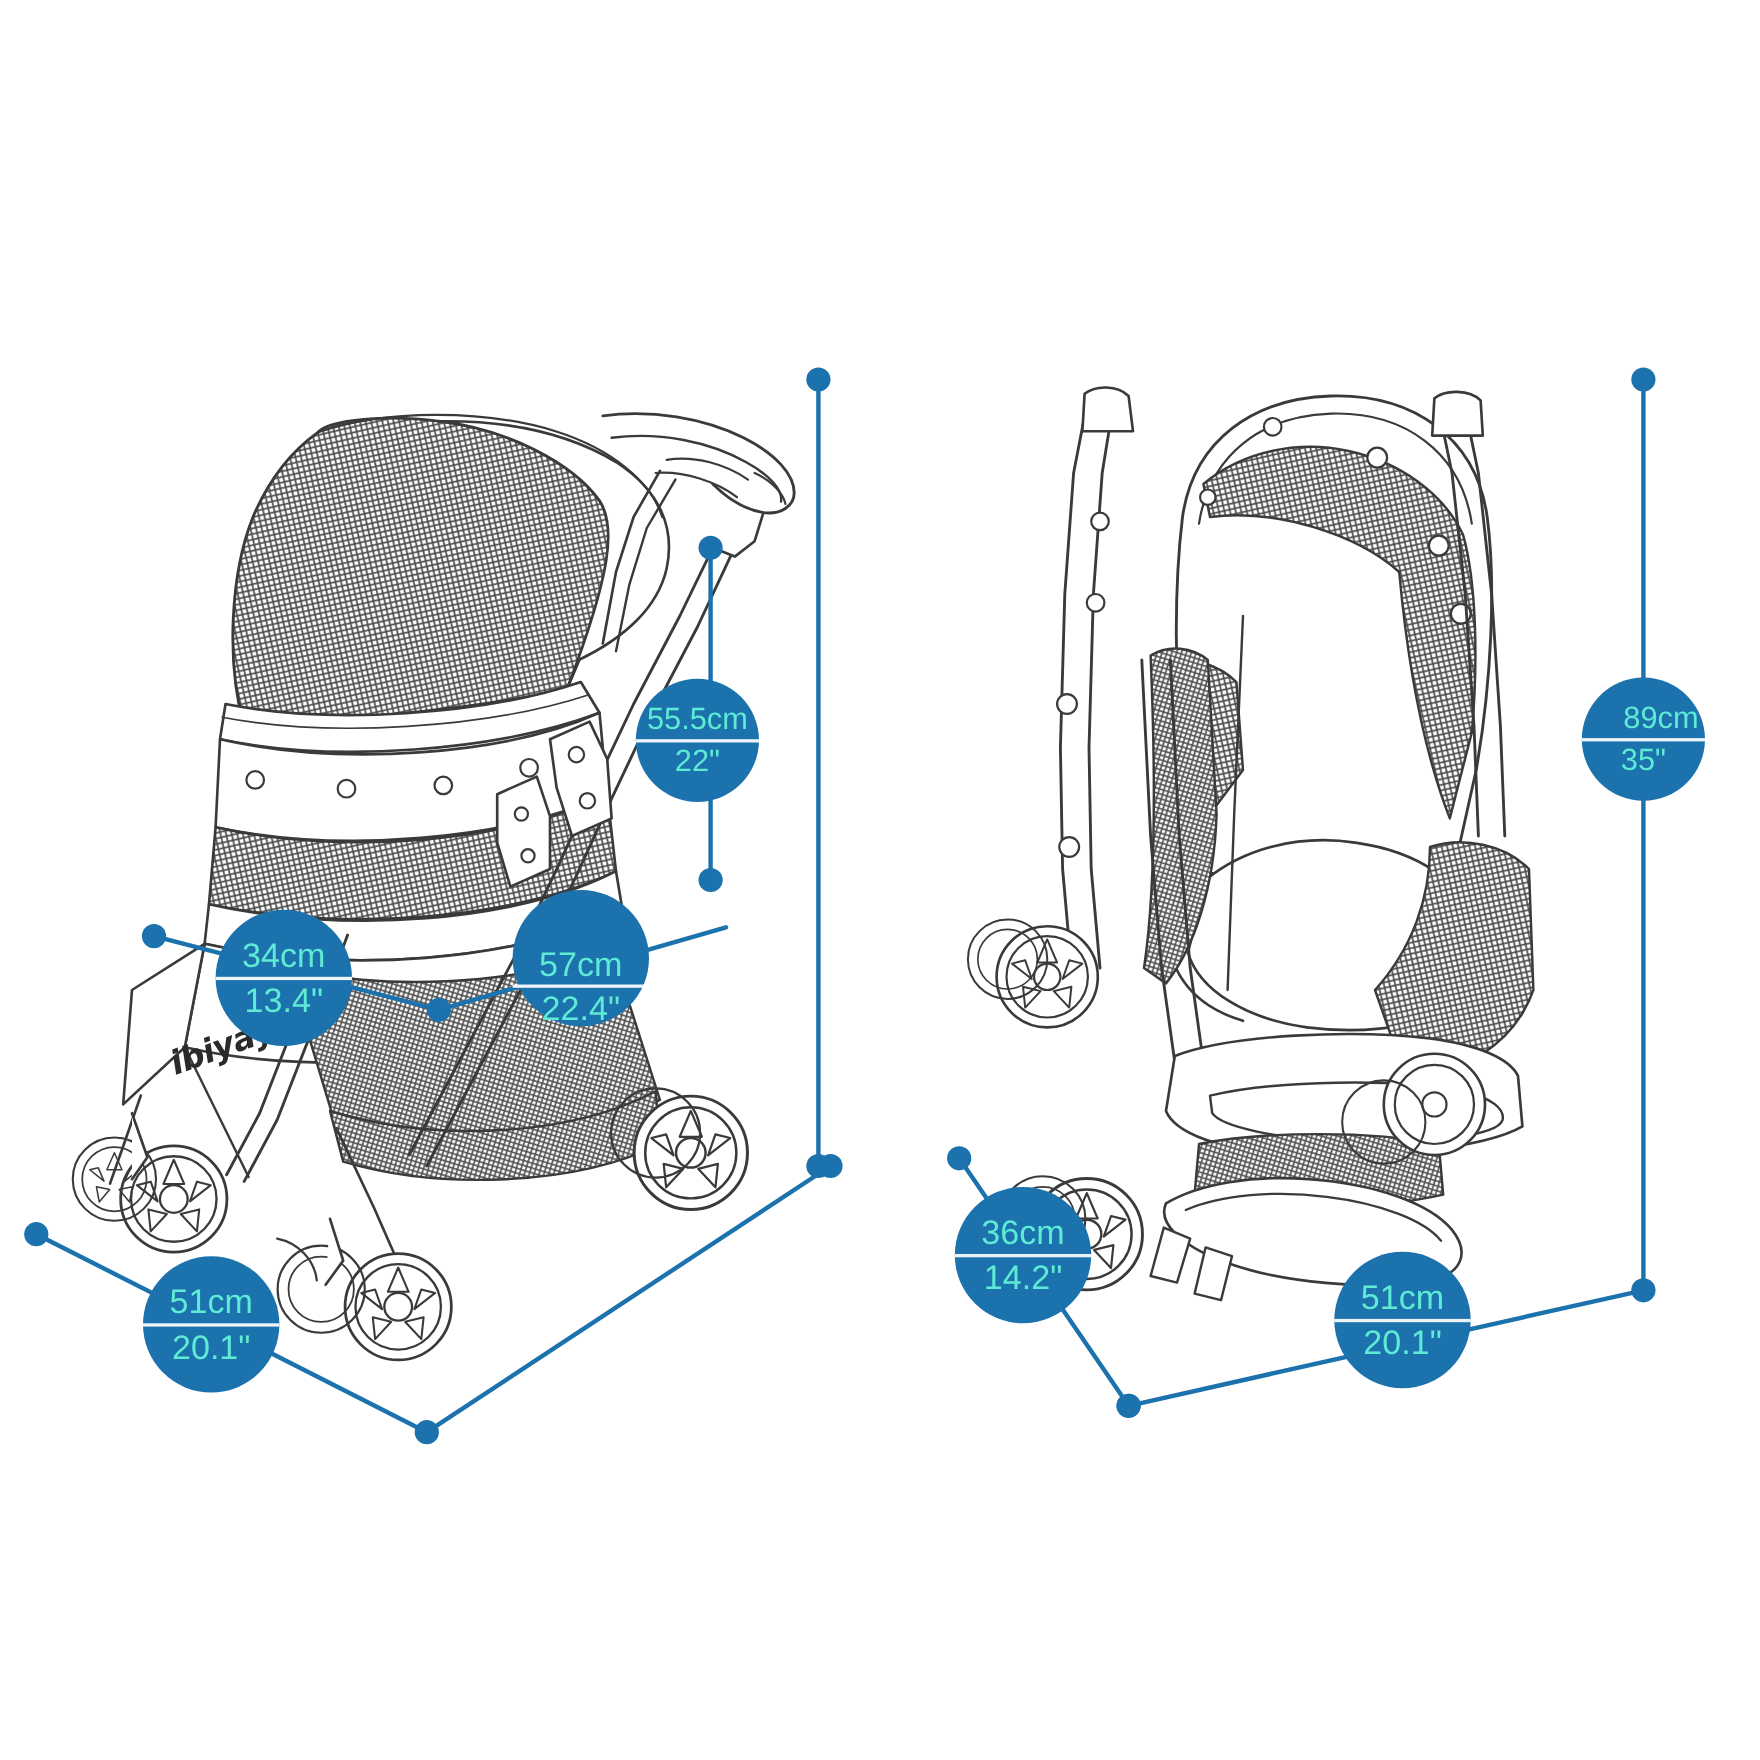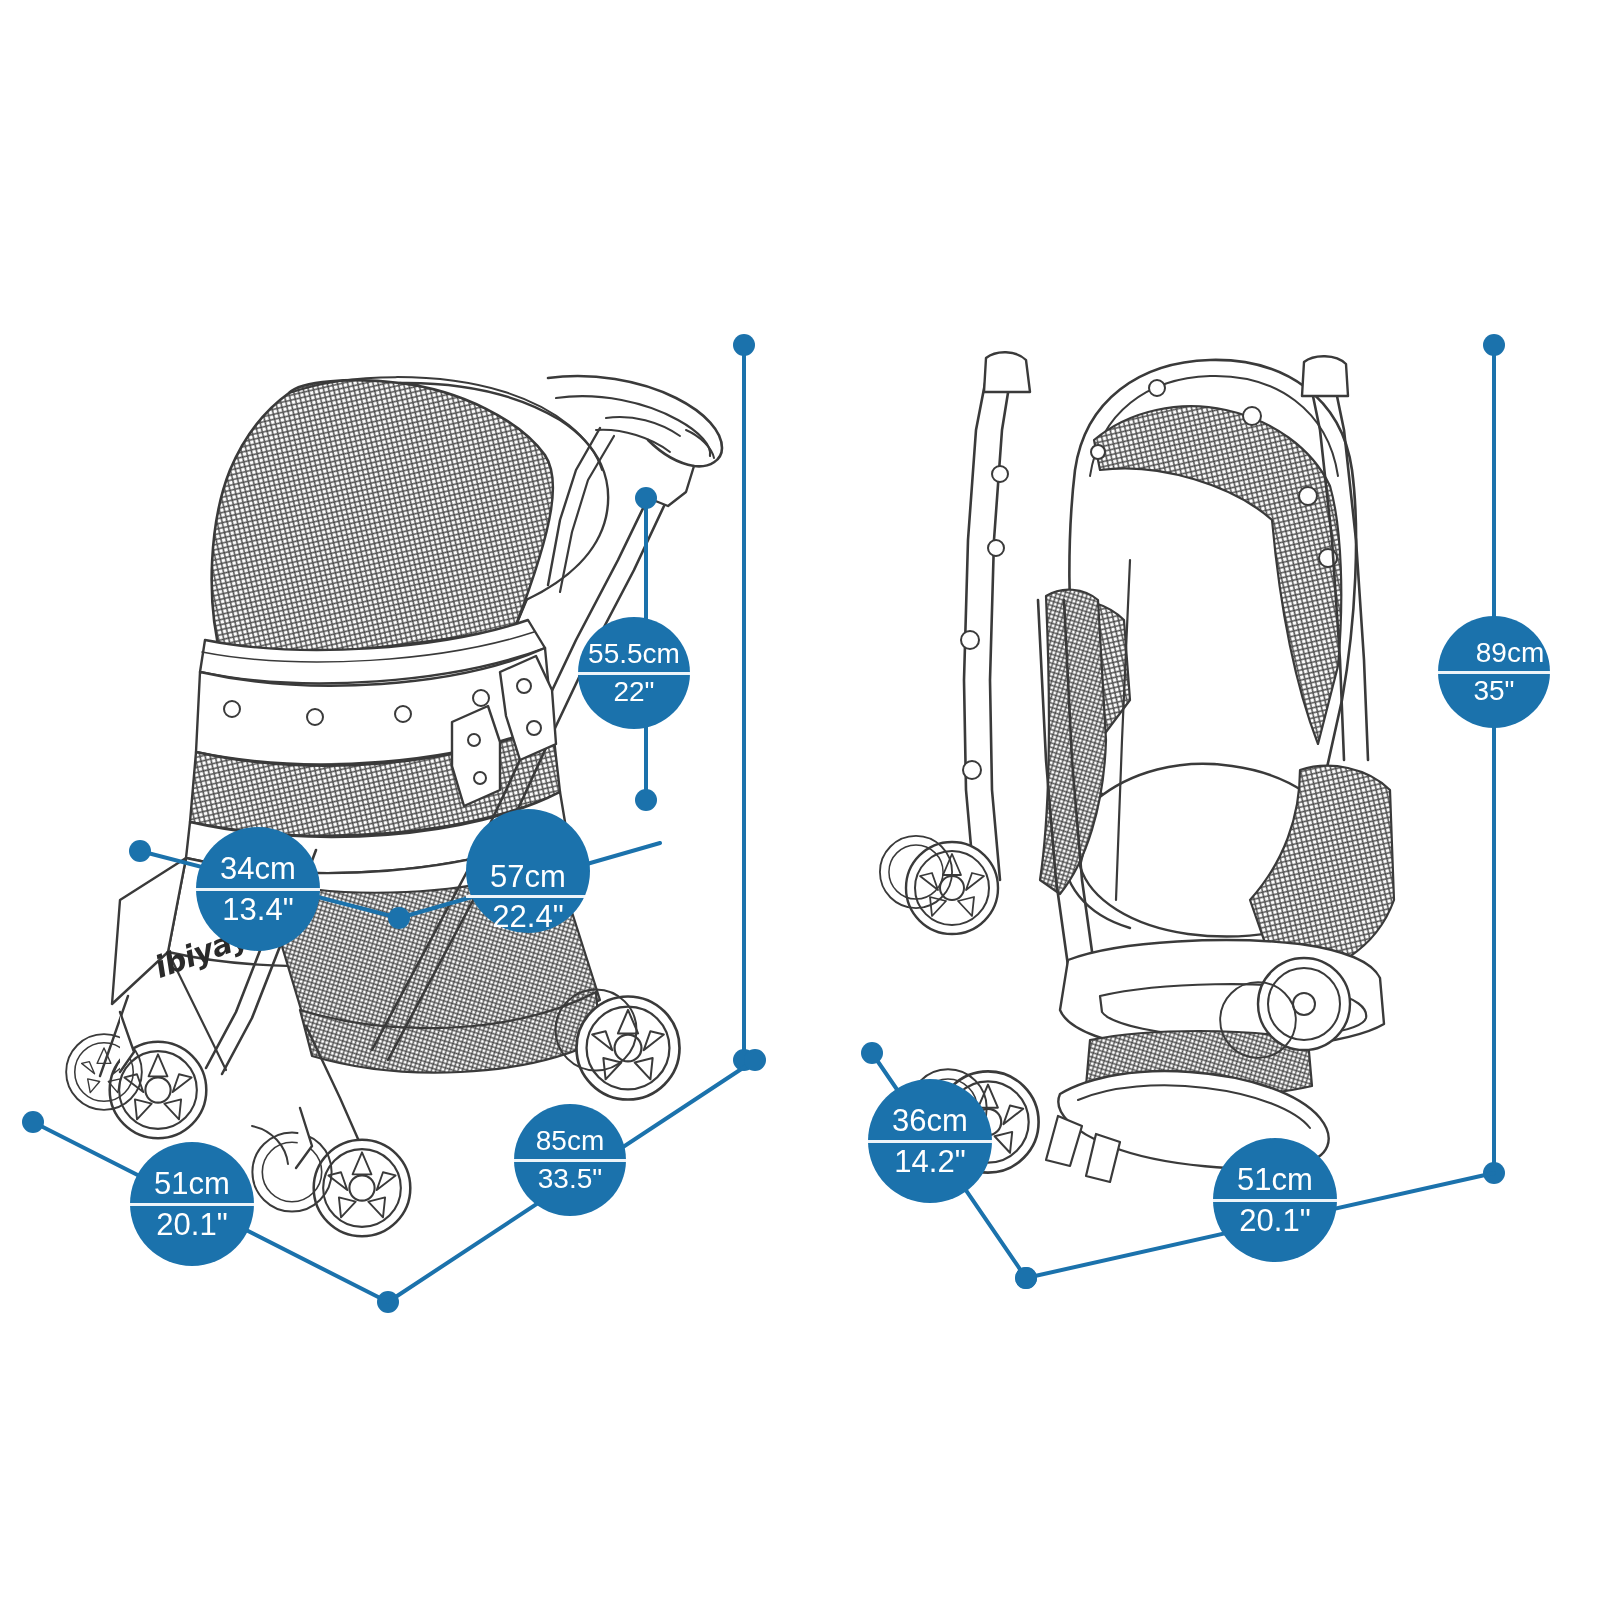--- a/index.html
+++ b/index.html
@@ -31,21 +31,21 @@
     position: absolute;
     left: 0;
     top: 0;
     width: 1600px;
     height: 1600px;
   }
   .badge {
     position: absolute;
     border-radius: 50%;
     background: #1b72ac;
-    color: #ffffff;
+    color: #5eead4;
     display: flex;
     flex-direction: column;
     align-items: center;
     justify-content: center;
     box-sizing: border-box;
     user-select: none;
   }
   .badge .metric {
     line-height: 1.02;
     white-space: nowrap;
@@ -340,25 +340,20 @@
     <div class="badge" style="left: 466px; top: 809px; width: 124px; height: 124px; background: rgb(27, 114, 172); justify-content: flex-end;">
       <div class="metric" style="font-size: 31px;">57cm</div>
       <div class="rule"></div>
       <div class="imperial" style="font-size: 31px;">22.4"</div>
     </div>
     <div class="badge" style="left: 130px; top: 1142px; width: 124px; height: 124px; background: rgb(27, 114, 172);">
       <div class="metric" style="font-size: 31px;">51cm</div>
       <div class="rule"></div>
       <div class="imperial" style="font-size: 31px;">20.1"</div>
     </div>
-    <div class="badge" style="left: 514px; top: 1104px; width: 112px; height: 112px; background: rgb(27, 114, 172);">
-      <div class="metric" style="font-size: 28px;">85cm</div>
-      <div class="rule"></div>
-      <div class="imperial" style="font-size: 28px;">33.5"</div>
-    </div>
     <div class="badge" style="left: 1438px; top: 616px; width: 112px; height: 112px; background: rgb(27, 114, 172);">
       <div class="metric" style="font-size: 28px; margin-left: 32px;">89cm</div>
       <div class="rule"></div>
       <div class="imperial" style="font-size: 28px;">35"</div>
     </div>
     <div class="badge" style="left: 868px; top: 1079px; width: 124px; height: 124px; background: rgb(27, 114, 172);">
       <div class="metric" style="font-size: 31px;">36cm</div>
       <div class="rule"></div>
       <div class="imperial" style="font-size: 31px;">14.2"</div>
     </div>

